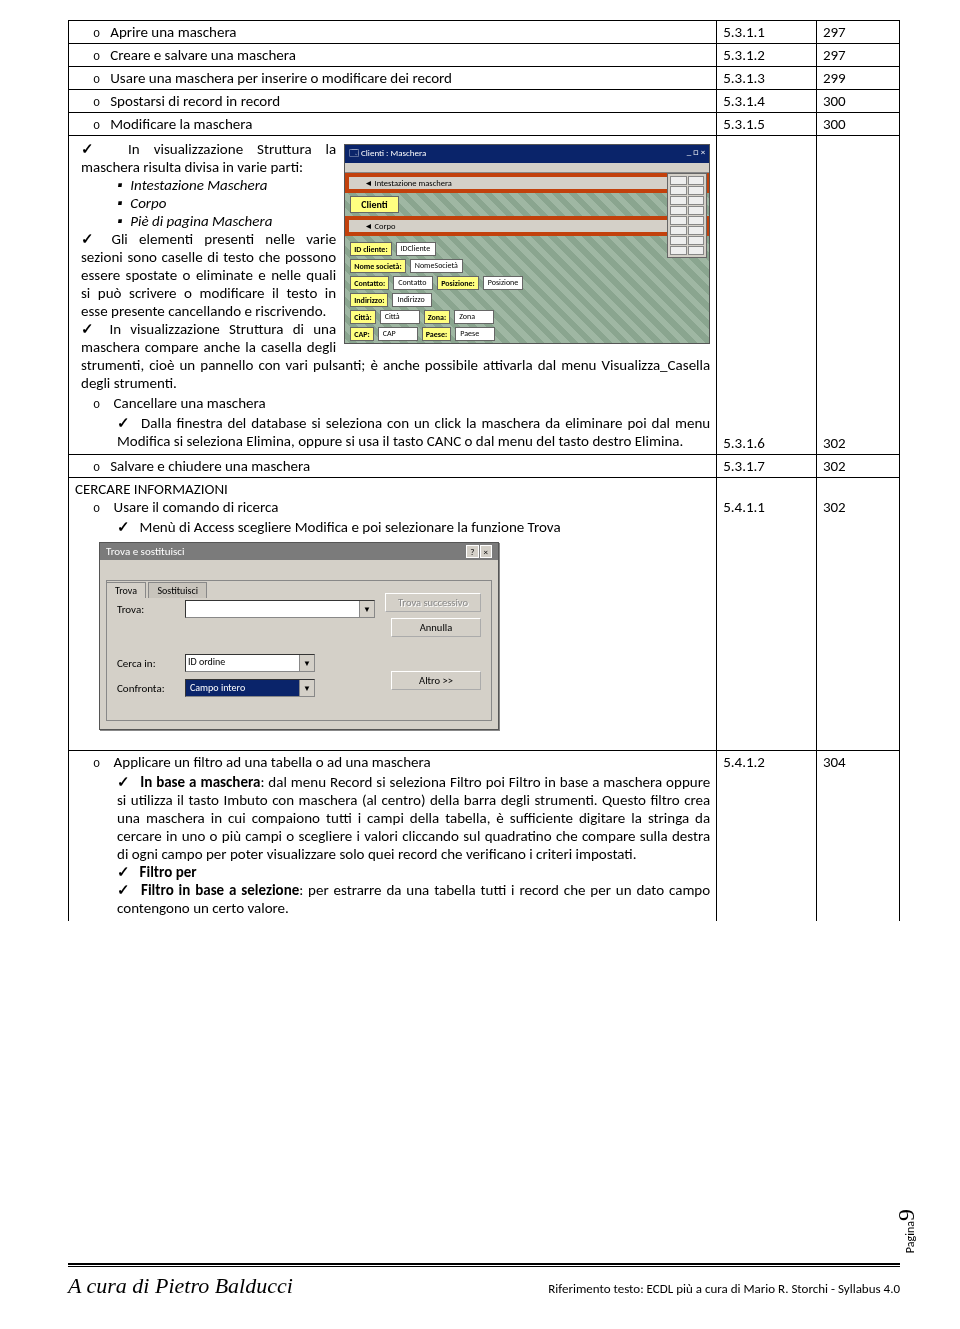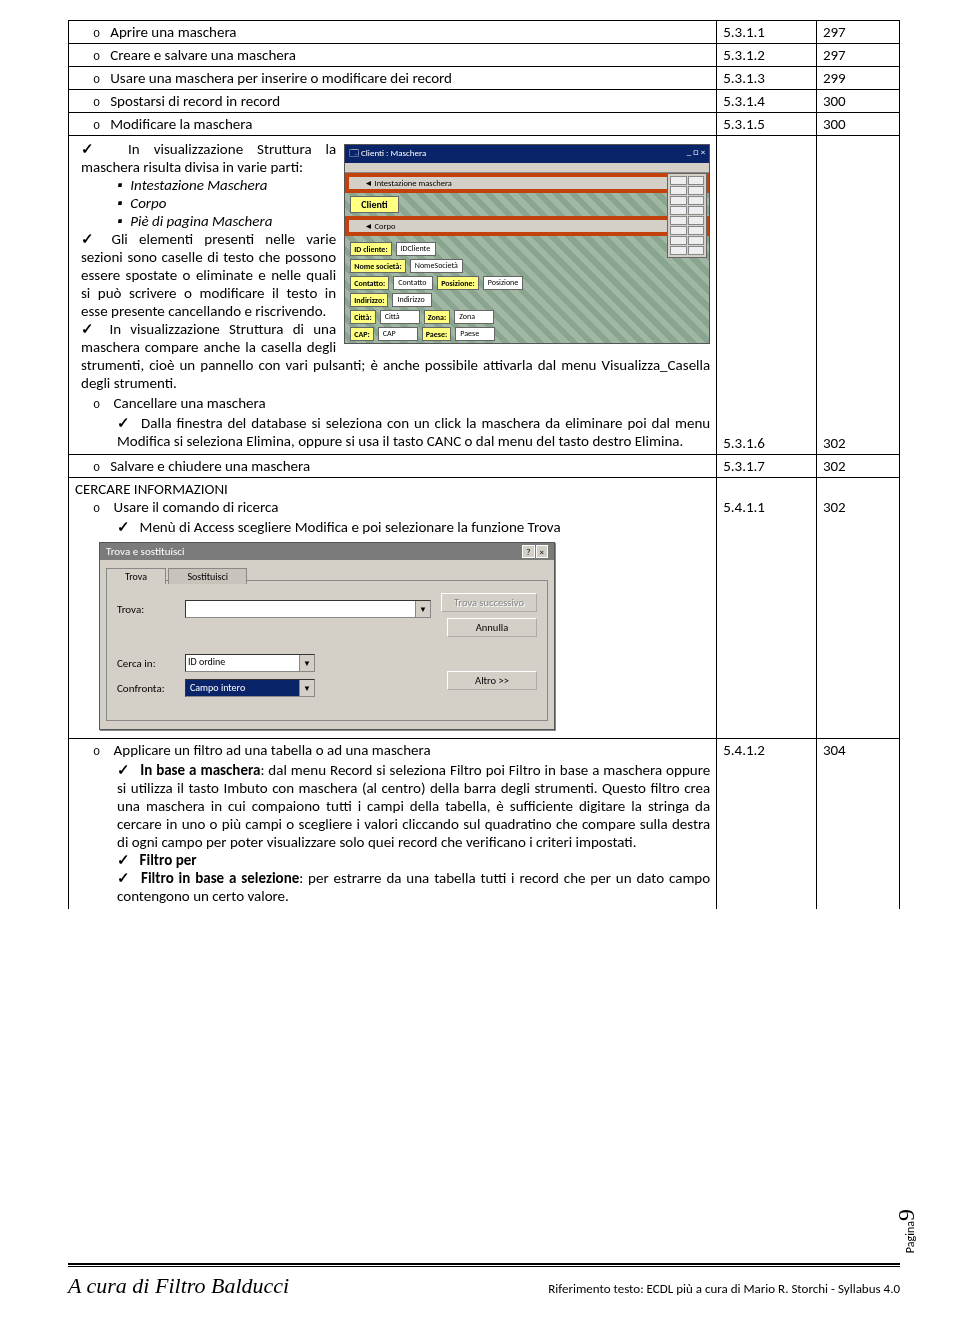--- a/index.html
+++ b/index.html
@@ -62,35 +62,35 @@
   .fake-form .band { background: repeating-linear-gradient(45deg,#9fb7a3,#9fb7a3 6px,#8aa58f 6px,#8aa58f 12px); padding:3px 5px;}
   .fake-form .clienti { background:#ffff80; border:1px solid #666; padding:1px 10px; font-weight:bold; font-size:10px; display:inline-block;}
   .fake-form .field-row { display:flex; gap:4px; margin:3px 0; flex-wrap:wrap;}
   .fake-form .lbl { background:#ffff80; border:1px solid #666; padding:1px 3px; font-size:8px; font-weight:bold;}
   .fake-form .inp { background:#fff; border:1px solid #666; padding:0 4px; font-size:8px; min-width:40px;}
   .fake-form .palette { position:absolute; right:2px; top:28px; width:40px; background:#d4d0c8; border:1px solid #666; padding:2px; display:grid; grid-template-columns:repeat(2,1fr); gap:1px;}
   .fake-form .palette div { height:9px; background:#eee; border:1px solid #888;}
 
   
   .find-dialog {
-    width: 456px;
+    width: 400px;
     background: #d4d0c8;
     border: 1px solid #555;
     font-size: 11px;
-    margin: 6px 0 6px 24px;
+    margin: 6px 0 18px 24px;
     box-shadow: 1px 1px 0 #888;
   }
   .find-dialog .title {
     background: linear-gradient(#7b7b7b,#7b7b7b);
     color: #fff; padding: 2px 6px; font-size: 11px;
     display:flex; justify-content:space-between; align-items:center;
   }
   .find-dialog .title .btns span { background:#d4d0c8; color:#000; border:1px solid #fff; padding:0 3px; font-size:9px; margin-left:1px;}
   .find-dialog .tabs { padding: 4px 6px 0 6px; }
-  .find-dialog .tab { display:inline-block; background:#d4d0c8; border:1px solid #888; border-bottom:none; padding:1px 18px; font-size:10px; position:relative; top:4px;text-align:right;}
+  .find-dialog .tab { display:inline-block; background:#d4d0c8; border:1px solid #888; border-bottom:none; padding:1px 8px; font-size:10px; position:relative; top:18px;text-align:right;}
   .find-dialog .tab.inactive { background:#c8c4bc; }
   .find-dialog .panel { border:1px solid #888; margin:0 6px 8px 6px; padding:12px 10px 16px 10px; background:#d4d0c8;}
   .find-dialog .row { display:flex; align-items:center; margin:7px 0; gap:8px;}
   .find-dialog .row label { width:60px; font-size:11px;}
   .find-dialog .combo { flex:1; background:#fff; border:1px inset #888; height:18px; position:relative;}
   .find-dialog .combo.sel { background:#0a246a; color:#fff; padding:1px 4px; font-size:10px;}
   .find-dialog .combo .arrow { position:absolute; right:0; top:0; bottom:0; width:15px; background:#d4d0c8; border-left:1px solid #888; text-align:center; font-size:8px; line-height:16px; color:#000;}
   .find-dialog .btn { background:#d4d0c8; border:1px outset #fff; padding:2px 12px; font-size:10.5px; min-width:90px; text-align:center;}
   .find-dialog .btn.disabled { color:#888; text-shadow:1px 1px #fff;}
   .find-dialog .rightcol { display:flex; flex-direction:column; gap:6px; align-items:flex-end;}
@@ -344,17 +344,17 @@
     </table>
 
   <div class="page-num">
     <span>Pagina</span><span class="big">9</span>
   </div>
 
   <div class="footer">
     <div class="hr1"></div>
     <div class="hr2"></div>
     <div class="footer-row">
-      <span class="author">A cura di Filtro Balducci</span>
+      <span class="author">A cura di Pietro Balducci</span>
       <span class="ref">Riferimento testo: ECDL più a cura di Mario R. Storchi - Syllabus 4.0</span>
     </div>
   </div>
 </div>
 
 </body></html>

